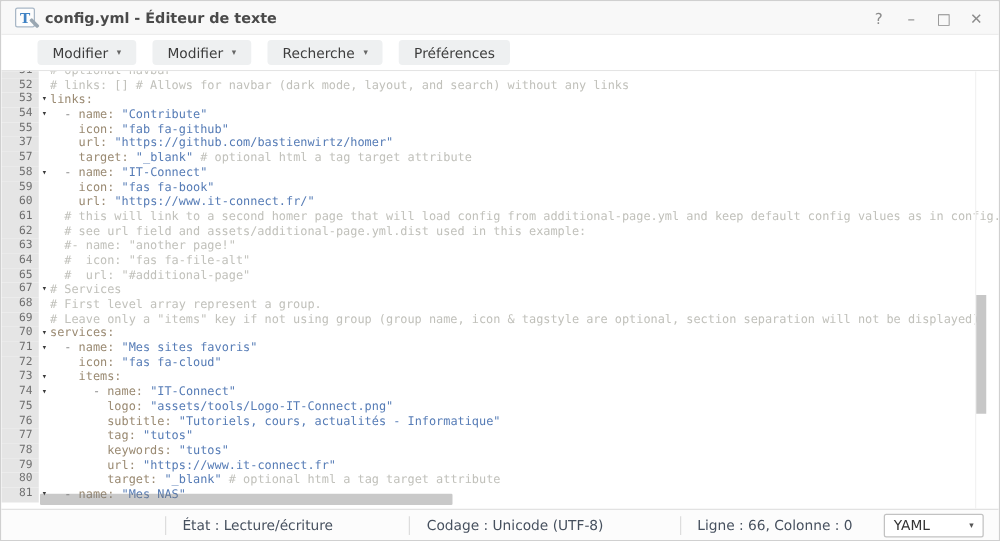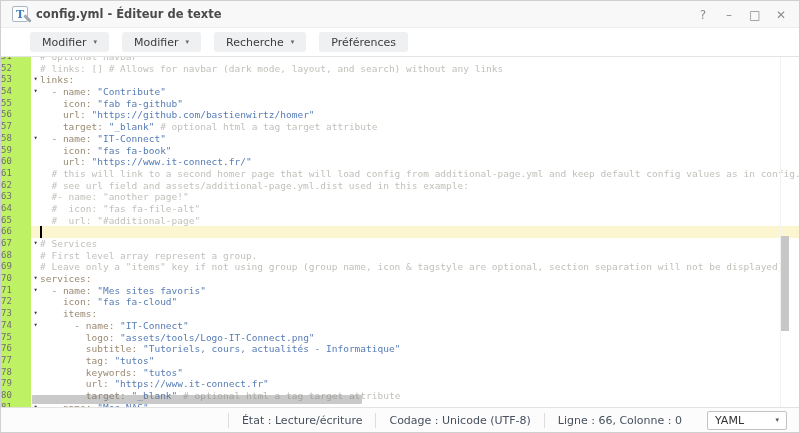--- a/index.html
+++ b/index.html
@@ -17,35 +17,35 @@
 
   
   .toolbar { position:absolute; top:27px; left:0; right:0; height:29px; background:#ffffff; border-bottom:1px solid #e4e4e4; display:flex; align-items:center; padding-left:29px; gap:13px; }
   .mbtn { display:flex; align-items:center; gap:7px; background:#eef0f1; border:none; border-radius:3px; height:20px; padding:0 12px; font-family:inherit; font-size:11px; color:#3c3c3c; cursor:pointer; }
   .mbtn .caret { font-size:7px; color:#666; }
 
   
   .editor { position:absolute; top:56px; left:0; right:0; bottom:25px; background:#fff; overflow:hidden; }
   .lines { margin-top:-6px; }
   .line { display:flex; height:11.7px; font-family:"DejaVu Sans Mono","Liberation Mono",monospace; font-size:9.5px; line-height:11.7px; white-space:pre; }
-  .gut { width:30px; flex:0 0 30px; background:#bef264; color:#6f6f6f; text-align:left; padding-right:5px; font-size:9px; }
+  .gut { width:30px; flex:0 0 30px; background:#e5e5e5; color:#6f6f6f; text-align:right; padding-right:5px; font-size:9px; }
   .body { flex:1; display:flex; position:relative; overflow:hidden; }
   .line.current .body { background:#fcf6d0; }
   .fold { width:9px; flex:0 0 9px; text-align:center; font-size:7px; color:#3a3a3a; line-height:11.7px; }
   .code { flex:1; overflow:hidden; }
   .cursor { position:absolute; left:9px; top:0; width:1.5px; height:11.7px; background:#000; }
 
   
   .vthumb { position:absolute; right:10px; top:179px; width:8px; height:95px; background:#c7c7c7; }
   .vtrack { position:absolute; right:18px; top:0; bottom:0; width:0; border-left:1px solid #f2f2f2; }
   .hthumb { position:absolute; left:31px; bottom:3px; width:330px; height:9px; background:rgba(120,120,120,0.40); border-radius:1px; }
 
   
   .statusbar { position:absolute; bottom:0; left:0; right:0; height:25px; background:#fcfcfc; border-top:1px solid #e2e2e2; display:flex; align-items:center; justify-content:flex-end; padding-right:12px; font-size:11px; color:#46505e; }
-  .seg { padding:0 13px; border-left:1px solid #ddd; line-height:15px; }
+  .seg { padding:0 13px; border-left:1px solid #ddd; line-height:15px;margin-left:48px; }
   .select { margin-left:12px; width:80px; height:19px; background:#fff; border:1px solid #c2c2c2; border-radius:2px; display:flex; align-items:center; justify-content:space-between; padding:0 7px; font-size:11px; color:#333; cursor:pointer; }
   .select .caret { font-size:7px; color:#555; }
 </style>
 </head>
 <body>
 
 <div id="window">
 
   <div class="titlebar">
     <div class="appicon">
@@ -79,31 +79,30 @@
     </button>
   </div>
 
   <div class="editor">
     <div class="lines">
         <div class="line"><div class="gut">51</div><div class="body"><div class="fold"></div><div class="code"><span style="color: rgb(193, 193, 187);"># Optional navbar</span></div></div></div>
         <div class="line"><div class="gut">52</div><div class="body"><div class="fold"></div><div class="code"><span style="color: rgb(193, 193, 187);"># links: [] # Allows for navbar (dark mode, layout, and search) without any links</span></div></div></div>
         <div class="line"><div class="gut">53</div><div class="body"><div class="fold">▾</div><div class="code"><span style="color: rgb(154, 138, 114);">links:</span></div></div></div>
         <div class="line"><div class="gut">54</div><div class="body"><div class="fold">▾</div><div class="code"><span style="color: rgb(140, 140, 140);">  - </span><span style="color: rgb(154, 138, 114);">name:</span><span style="color: rgb(140, 140, 140);"> </span><span style="color: rgb(86, 124, 182);">"Contribute"</span></div></div></div>
         <div class="line"><div class="gut">55</div><div class="body"><div class="fold"></div><div class="code"><span style="color: rgb(140, 140, 140);">    </span><span style="color: rgb(154, 138, 114);">icon:</span><span style="color: rgb(140, 140, 140);"> </span><span style="color: rgb(86, 124, 182);">"fab fa-github"</span></div></div></div>
-        <div class="line"><div class="gut">56</div><div class="body"><div class="fold"></div><div class="code"><span style="color: rgb(140, 140, 140);">    </span><span style="color: rgb(154, 138, 114);">url:</span><span style="color: rgb(140, 140, 140);"> </span><span style="color: rgb(86, 124, 182);">"https://github.com/bastienwirtz/homer"</span></div></div></div>
+        <div class="line"><div class="gut">37</div><div class="body"><div class="fold"></div><div class="code"><span style="color: rgb(140, 140, 140);">    </span><span style="color: rgb(154, 138, 114);">url:</span><span style="color: rgb(140, 140, 140);"> </span><span style="color: rgb(86, 124, 182);">"https://github.com/bastienwirtz/homer"</span></div></div></div>
         <div class="line"><div class="gut">57</div><div class="body"><div class="fold"></div><div class="code"><span style="color: rgb(140, 140, 140);">    </span><span style="color: rgb(154, 138, 114);">target:</span><span style="color: rgb(140, 140, 140);"> </span><span style="color: rgb(86, 124, 182);">"_blank"</span><span style="color: rgb(193, 193, 187);"> # optional html a tag target attribute</span></div></div></div>
         <div class="line"><div class="gut">58</div><div class="body"><div class="fold">▾</div><div class="code"><span style="color: rgb(140, 140, 140);">  - </span><span style="color: rgb(154, 138, 114);">name:</span><span style="color: rgb(140, 140, 140);"> </span><span style="color: rgb(86, 124, 182);">"IT-Connect"</span></div></div></div>
         <div class="line"><div class="gut">59</div><div class="body"><div class="fold"></div><div class="code"><span style="color: rgb(140, 140, 140);">    </span><span style="color: rgb(154, 138, 114);">icon:</span><span style="color: rgb(140, 140, 140);"> </span><span style="color: rgb(86, 124, 182);">"fas fa-book"</span></div></div></div>
         <div class="line"><div class="gut">60</div><div class="body"><div class="fold"></div><div class="code"><span style="color: rgb(140, 140, 140);">    </span><span style="color: rgb(154, 138, 114);">url:</span><span style="color: rgb(140, 140, 140);"> </span><span style="color: rgb(86, 124, 182);">"https://www.it-connect.fr/"</span></div></div></div>
         <div class="line"><div class="gut">61</div><div class="body"><div class="fold"></div><div class="code"><span style="color: rgb(193, 193, 187);">  # this will link to a second homer page that will load config from additional-page.yml and keep default config values as in config.yml file</span></div></div></div>
         <div class="line"><div class="gut">62</div><div class="body"><div class="fold"></div><div class="code"><span style="color: rgb(193, 193, 187);">  # see url field and assets/additional-page.yml.dist used in this example:</span></div></div></div>
         <div class="line"><div class="gut">63</div><div class="body"><div class="fold"></div><div class="code"><span style="color: rgb(193, 193, 187);">  #- name: "another page!"</span></div></div></div>
         <div class="line"><div class="gut">64</div><div class="body"><div class="fold"></div><div class="code"><span style="color: rgb(193, 193, 187);">  #  icon: "fas fa-file-alt"</span></div></div></div>
         <div class="line"><div class="gut">65</div><div class="body"><div class="fold"></div><div class="code"><span style="color: rgb(193, 193, 187);">  #  url: "#additional-page"</span></div></div></div>
-        <div class="line current"><div class="gut">66</div><div class="body" style="background: rgb(252, 246, 208);"><div class="fold"></div><div class="code"></div><div class="cursor"></div></div></div>
         <div class="line"><div class="gut">67</div><div class="body"><div class="fold">▾</div><div class="code"><span style="color: rgb(193, 193, 187);"># Services</span></div></div></div>
         <div class="line"><div class="gut">68</div><div class="body"><div class="fold"></div><div class="code"><span style="color: rgb(193, 193, 187);"># First level array represent a group.</span></div></div></div>
         <div class="line"><div class="gut">69</div><div class="body"><div class="fold"></div><div class="code"><span style="color: rgb(193, 193, 187);"># Leave only a "items" key if not using group (group name, icon &amp; tagstyle are optional, section separation will not be displayed).</span></div></div></div>
         <div class="line"><div class="gut">70</div><div class="body"><div class="fold">▾</div><div class="code"><span style="color: rgb(154, 138, 114);">services:</span></div></div></div>
         <div class="line"><div class="gut">71</div><div class="body"><div class="fold">▾</div><div class="code"><span style="color: rgb(140, 140, 140);">  - </span><span style="color: rgb(154, 138, 114);">name:</span><span style="color: rgb(140, 140, 140);"> </span><span style="color: rgb(86, 124, 182);">"Mes sites favoris"</span></div></div></div>
         <div class="line"><div class="gut">72</div><div class="body"><div class="fold"></div><div class="code"><span style="color: rgb(140, 140, 140);">    </span><span style="color: rgb(154, 138, 114);">icon:</span><span style="color: rgb(140, 140, 140);"> </span><span style="color: rgb(86, 124, 182);">"fas fa-cloud"</span></div></div></div>
         <div class="line"><div class="gut">73</div><div class="body"><div class="fold">▾</div><div class="code"><span style="color: rgb(140, 140, 140);">    </span><span style="color: rgb(154, 138, 114);">items:</span></div></div></div>
         <div class="line"><div class="gut">74</div><div class="body"><div class="fold">▾</div><div class="code"><span style="color: rgb(140, 140, 140);">      - </span><span style="color: rgb(154, 138, 114);">name:</span><span style="color: rgb(140, 140, 140);"> </span><span style="color: rgb(86, 124, 182);">"IT-Connect"</span></div></div></div>
         <div class="line"><div class="gut">75</div><div class="body"><div class="fold"></div><div class="code"><span style="color: rgb(140, 140, 140);">        </span><span style="color: rgb(154, 138, 114); text-align: right;">logo:</span><span style="color: rgb(140, 140, 140);"> </span><span style="color: rgb(86, 124, 182);">"assets/tools/Logo-IT-Connect.png"</span></div></div></div>
         <div class="line"><div class="gut">76</div><div class="body"><div class="fold"></div><div class="code"><span style="color: rgb(140, 140, 140);">        </span><span style="color: rgb(154, 138, 114);">subtitle:</span><span style="color: rgb(140, 140, 140);"> </span><span style="color: rgb(86, 124, 182);">"Tutoriels, cours, actualités - Informatique"</span></div></div></div>

